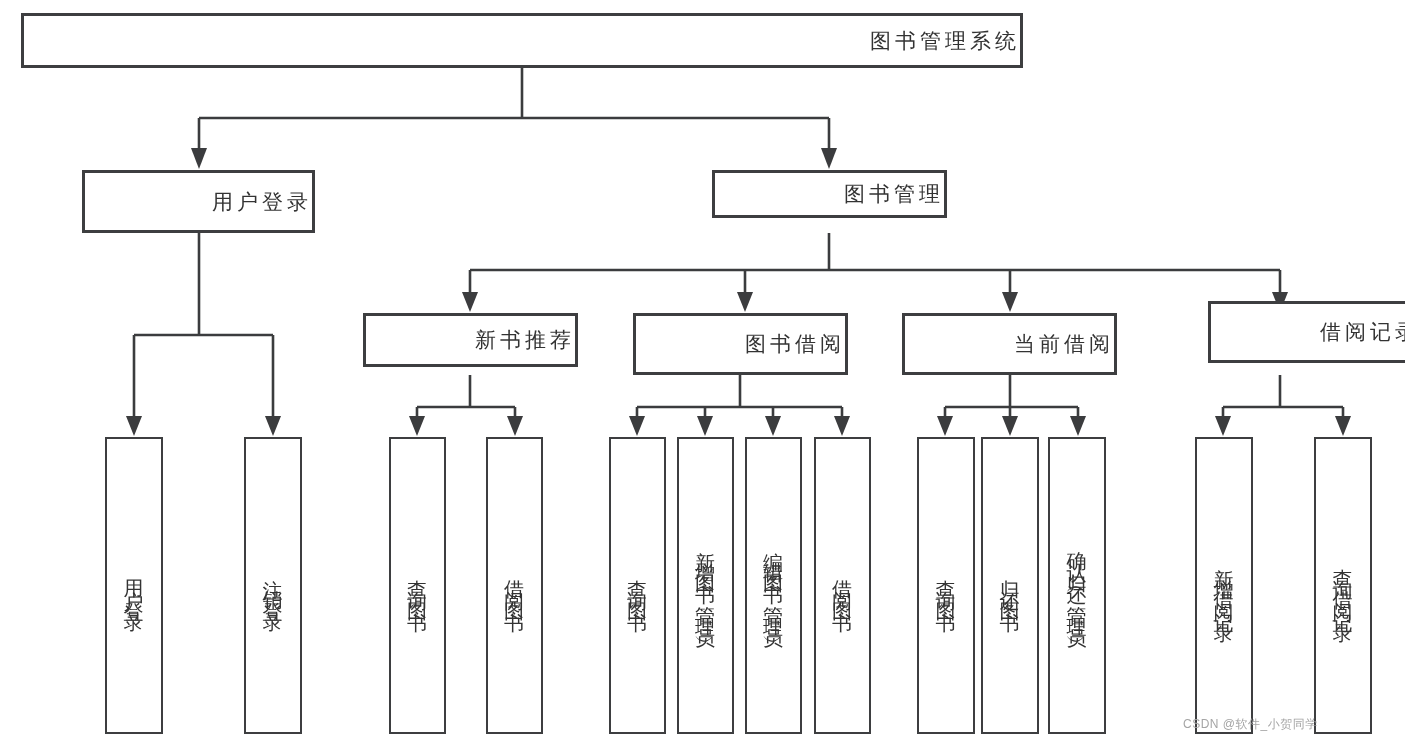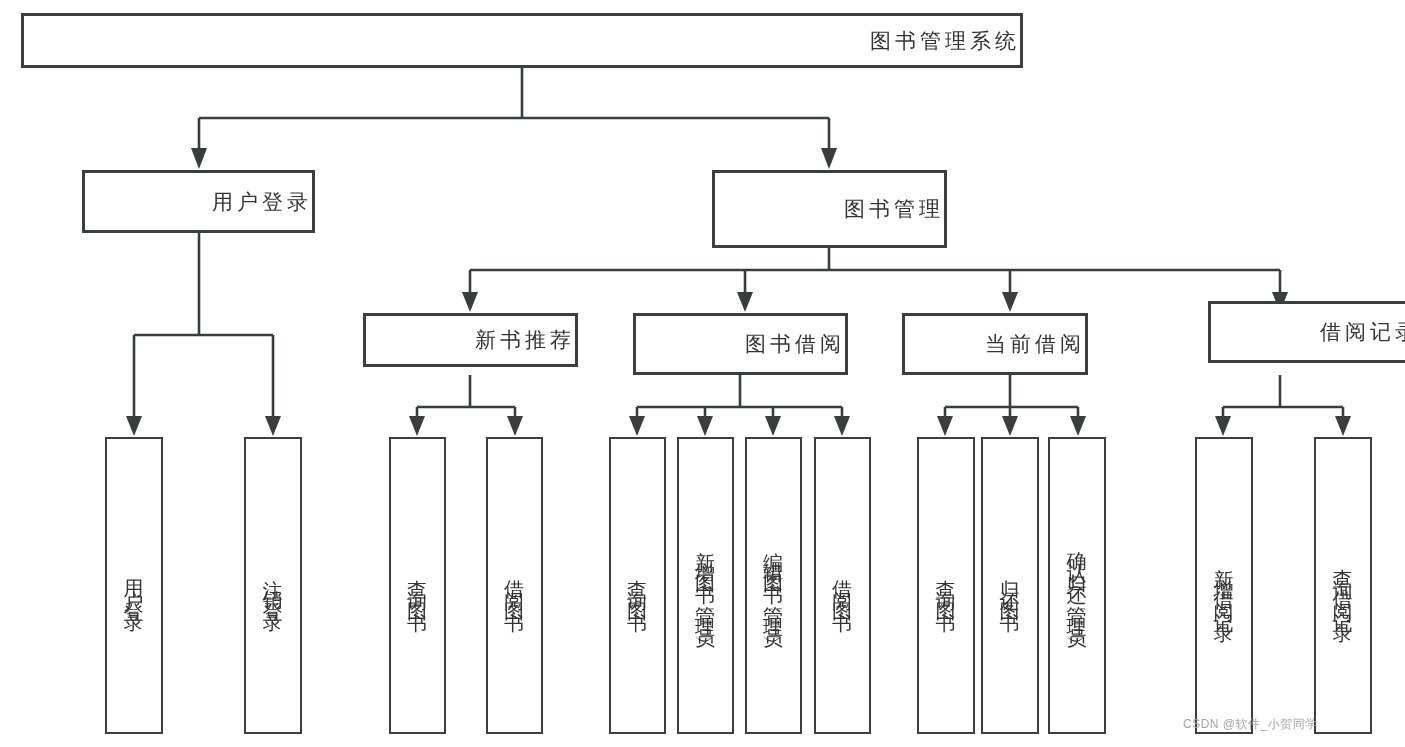--- a/index.html
+++ b/index.html
@@ -145,31 +145,31 @@
     </g>
   </svg>
 
   <div class="node" style="left:21px;top:13px;width:1002px;height:55px;">
     <span>图书管理系统</span>
   </div>
 
   <div class="node" style="left:82px;top:170px;width:233px;height:63px;">
     <span>用户登录</span>
   </div>
-  <div class="node" style="left:712px;top:170px;width:235px;height:78px;">
+  <div class="node" style="left:712px;top:170px;width:235px;height:48px;">
     <span>图书管理</span>
   </div>
 
   <div class="node" style="left:363px;top:313px;width:215px;height:54px;">
     <span>新书推荐</span>
   </div>
   <div class="node" style="left:633px;top:313px;width:215px;height:62px;">
     <span>图书借阅</span>
   </div>
-  <div class="node" style="left:902px;top:313px;width:186px;height:62px;">
+  <div class="node" style="left:902px;top:313px;width:215px;height:62px;">
     <span>当前借阅</span>
   </div>
   <div class="node" style="left:1172px;top:301px;width:215px;height:62px;margin-left:36px;">
     <span>借阅记录</span>
   </div>
 
   <div class="leaf" style="left:105px;top:437px;width:58px;height:297px;">
     <span>用户登录</span>
   </div>
   <div class="leaf" style="left:244px;top:437px;width:58px;height:297px;">

